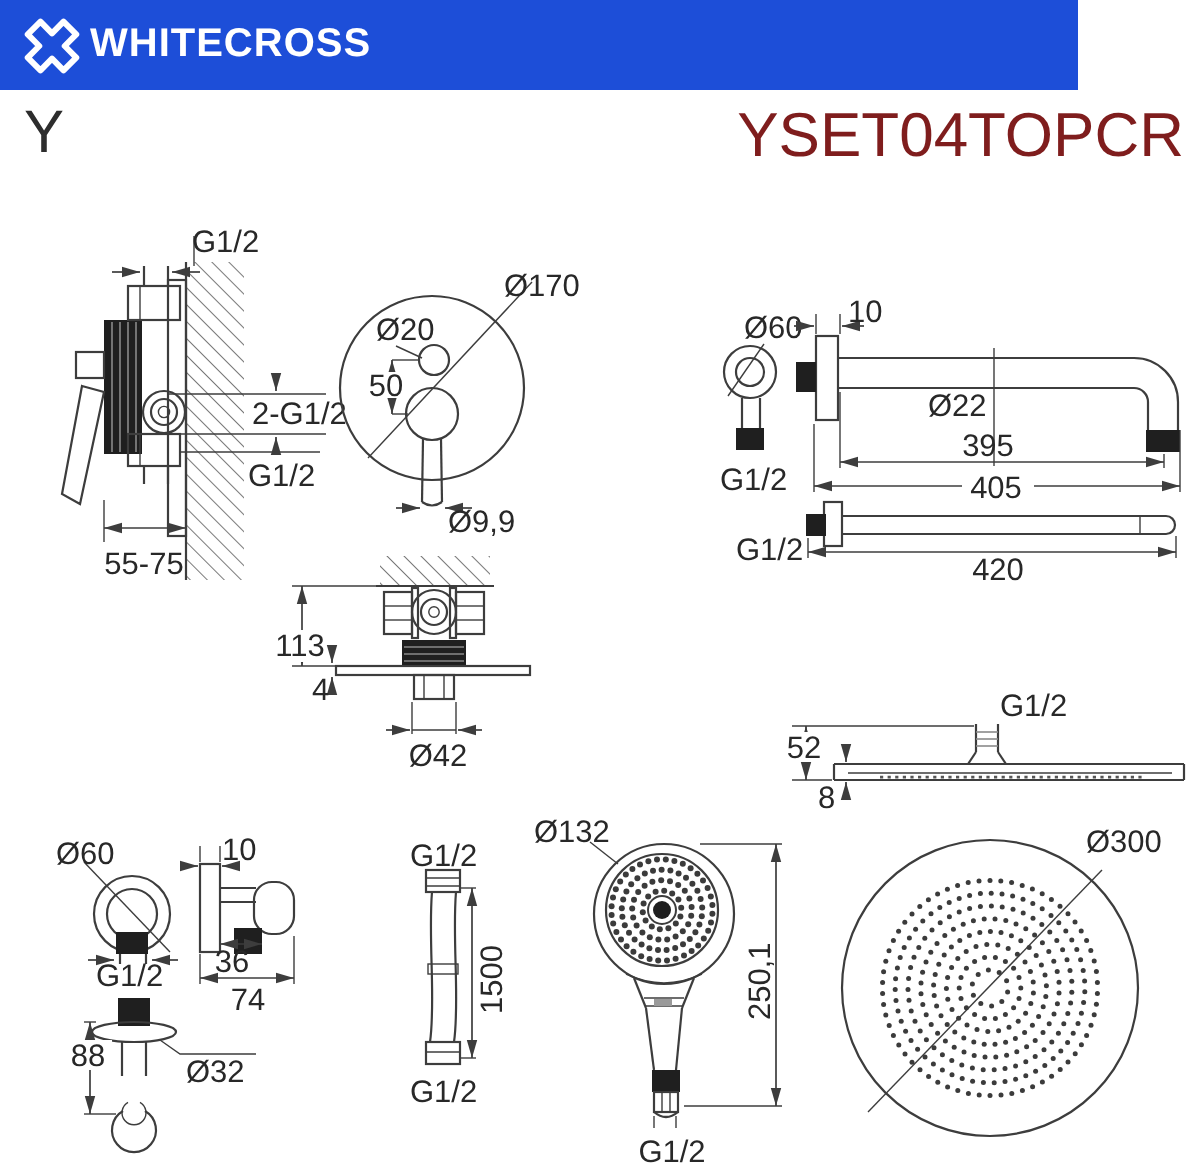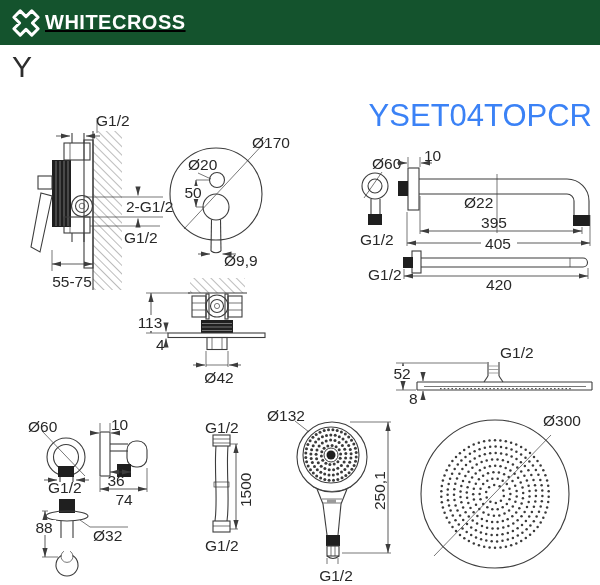--- a/index.html
+++ b/index.html
@@ -1,23 +1,23 @@
 <!DOCTYPE html>
 <html><head>
 <meta charset="utf-8">
 <style>
   html,body{margin:0;padding:0;background:#e8e8e8;}
   .page{position:relative;width:600px;height:585px;background:#ffffff;overflow:hidden;
         font-family:"Liberation Sans",sans-serif;}
-  .topbar{position:absolute;left:0;top:0;width:600px;height:45px;background:#14532d;
-          display:flex;align-items:center;text-decoration:underline;}
+  .topbar{position:absolute;left:0;top:0;width:539px;height:45px;background:#1d4ed8;
+          display:flex;align-items:center;}
   .logo{margin-left:11px;width:30px;height:30px;flex:0 0 auto;}
   .brand{color:#ffffff;font-size:20px;font-weight:bold;letter-spacing:0.5px;margin-left:4px;}
   .model{position:absolute;left:12px;top:50px;font-size:30px;color:#2d2d2d;}
-  .sku{position:absolute;right:8px;top:50px;font-size:31px;color:#3b82f6;margin-top:48px;}
+  .sku{position:absolute;right:8px;top:50px;font-size:31px;color:#7f1d1d;}
   svg.art{position:absolute;left:0;top:0;}
   .ln{fill:none;stroke:#3d3d3d;stroke-width:1.1;}
   .th{fill:none;stroke:#3d3d3d;stroke-width:0.7;}
   .dim{fill:none;stroke:#3d3d3d;stroke-width:0.85;}
   .dk{fill:#1f1f1f;stroke:none;}
   .rib{fill:none;stroke:#8a8a8a;stroke-width:0.8;}
   .wbg{fill:#ffffff;stroke:none;}
   text.t{font-family:"Liberation Sans",sans-serif;font-size:15.5px;fill:#282828;}
   .dots circle{fill:#3b3b3b;stroke:none;}
 </style>

